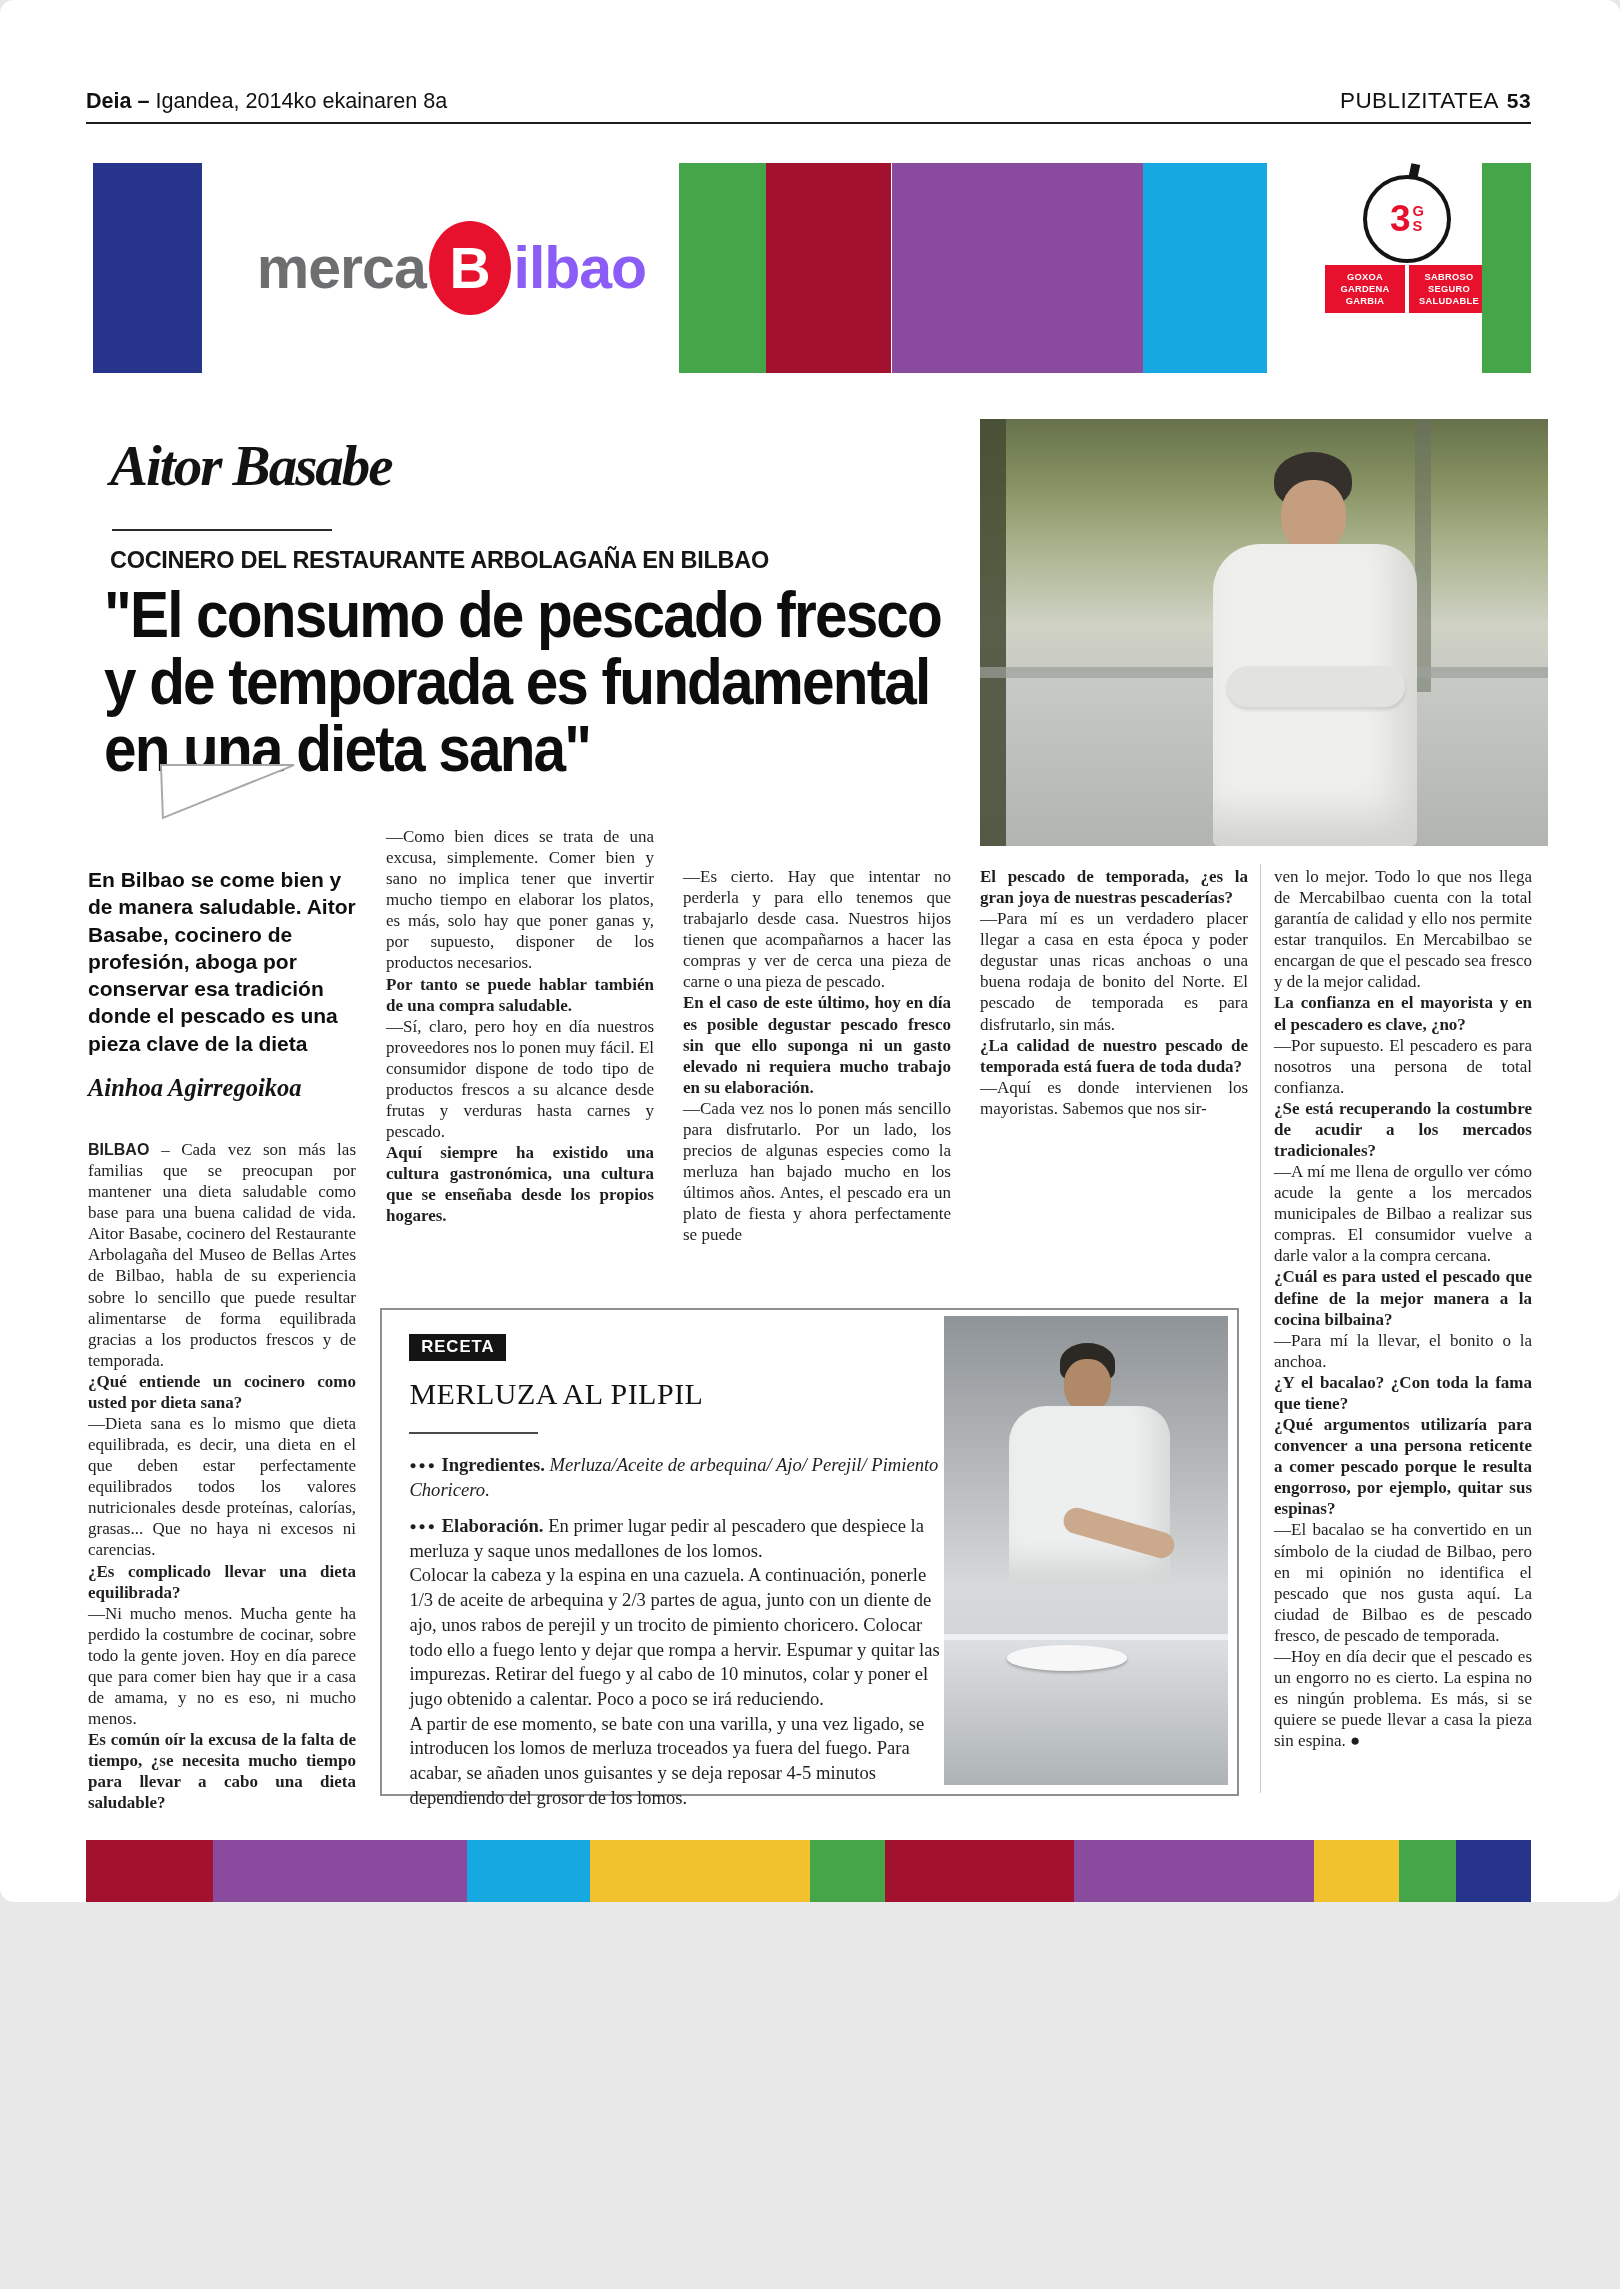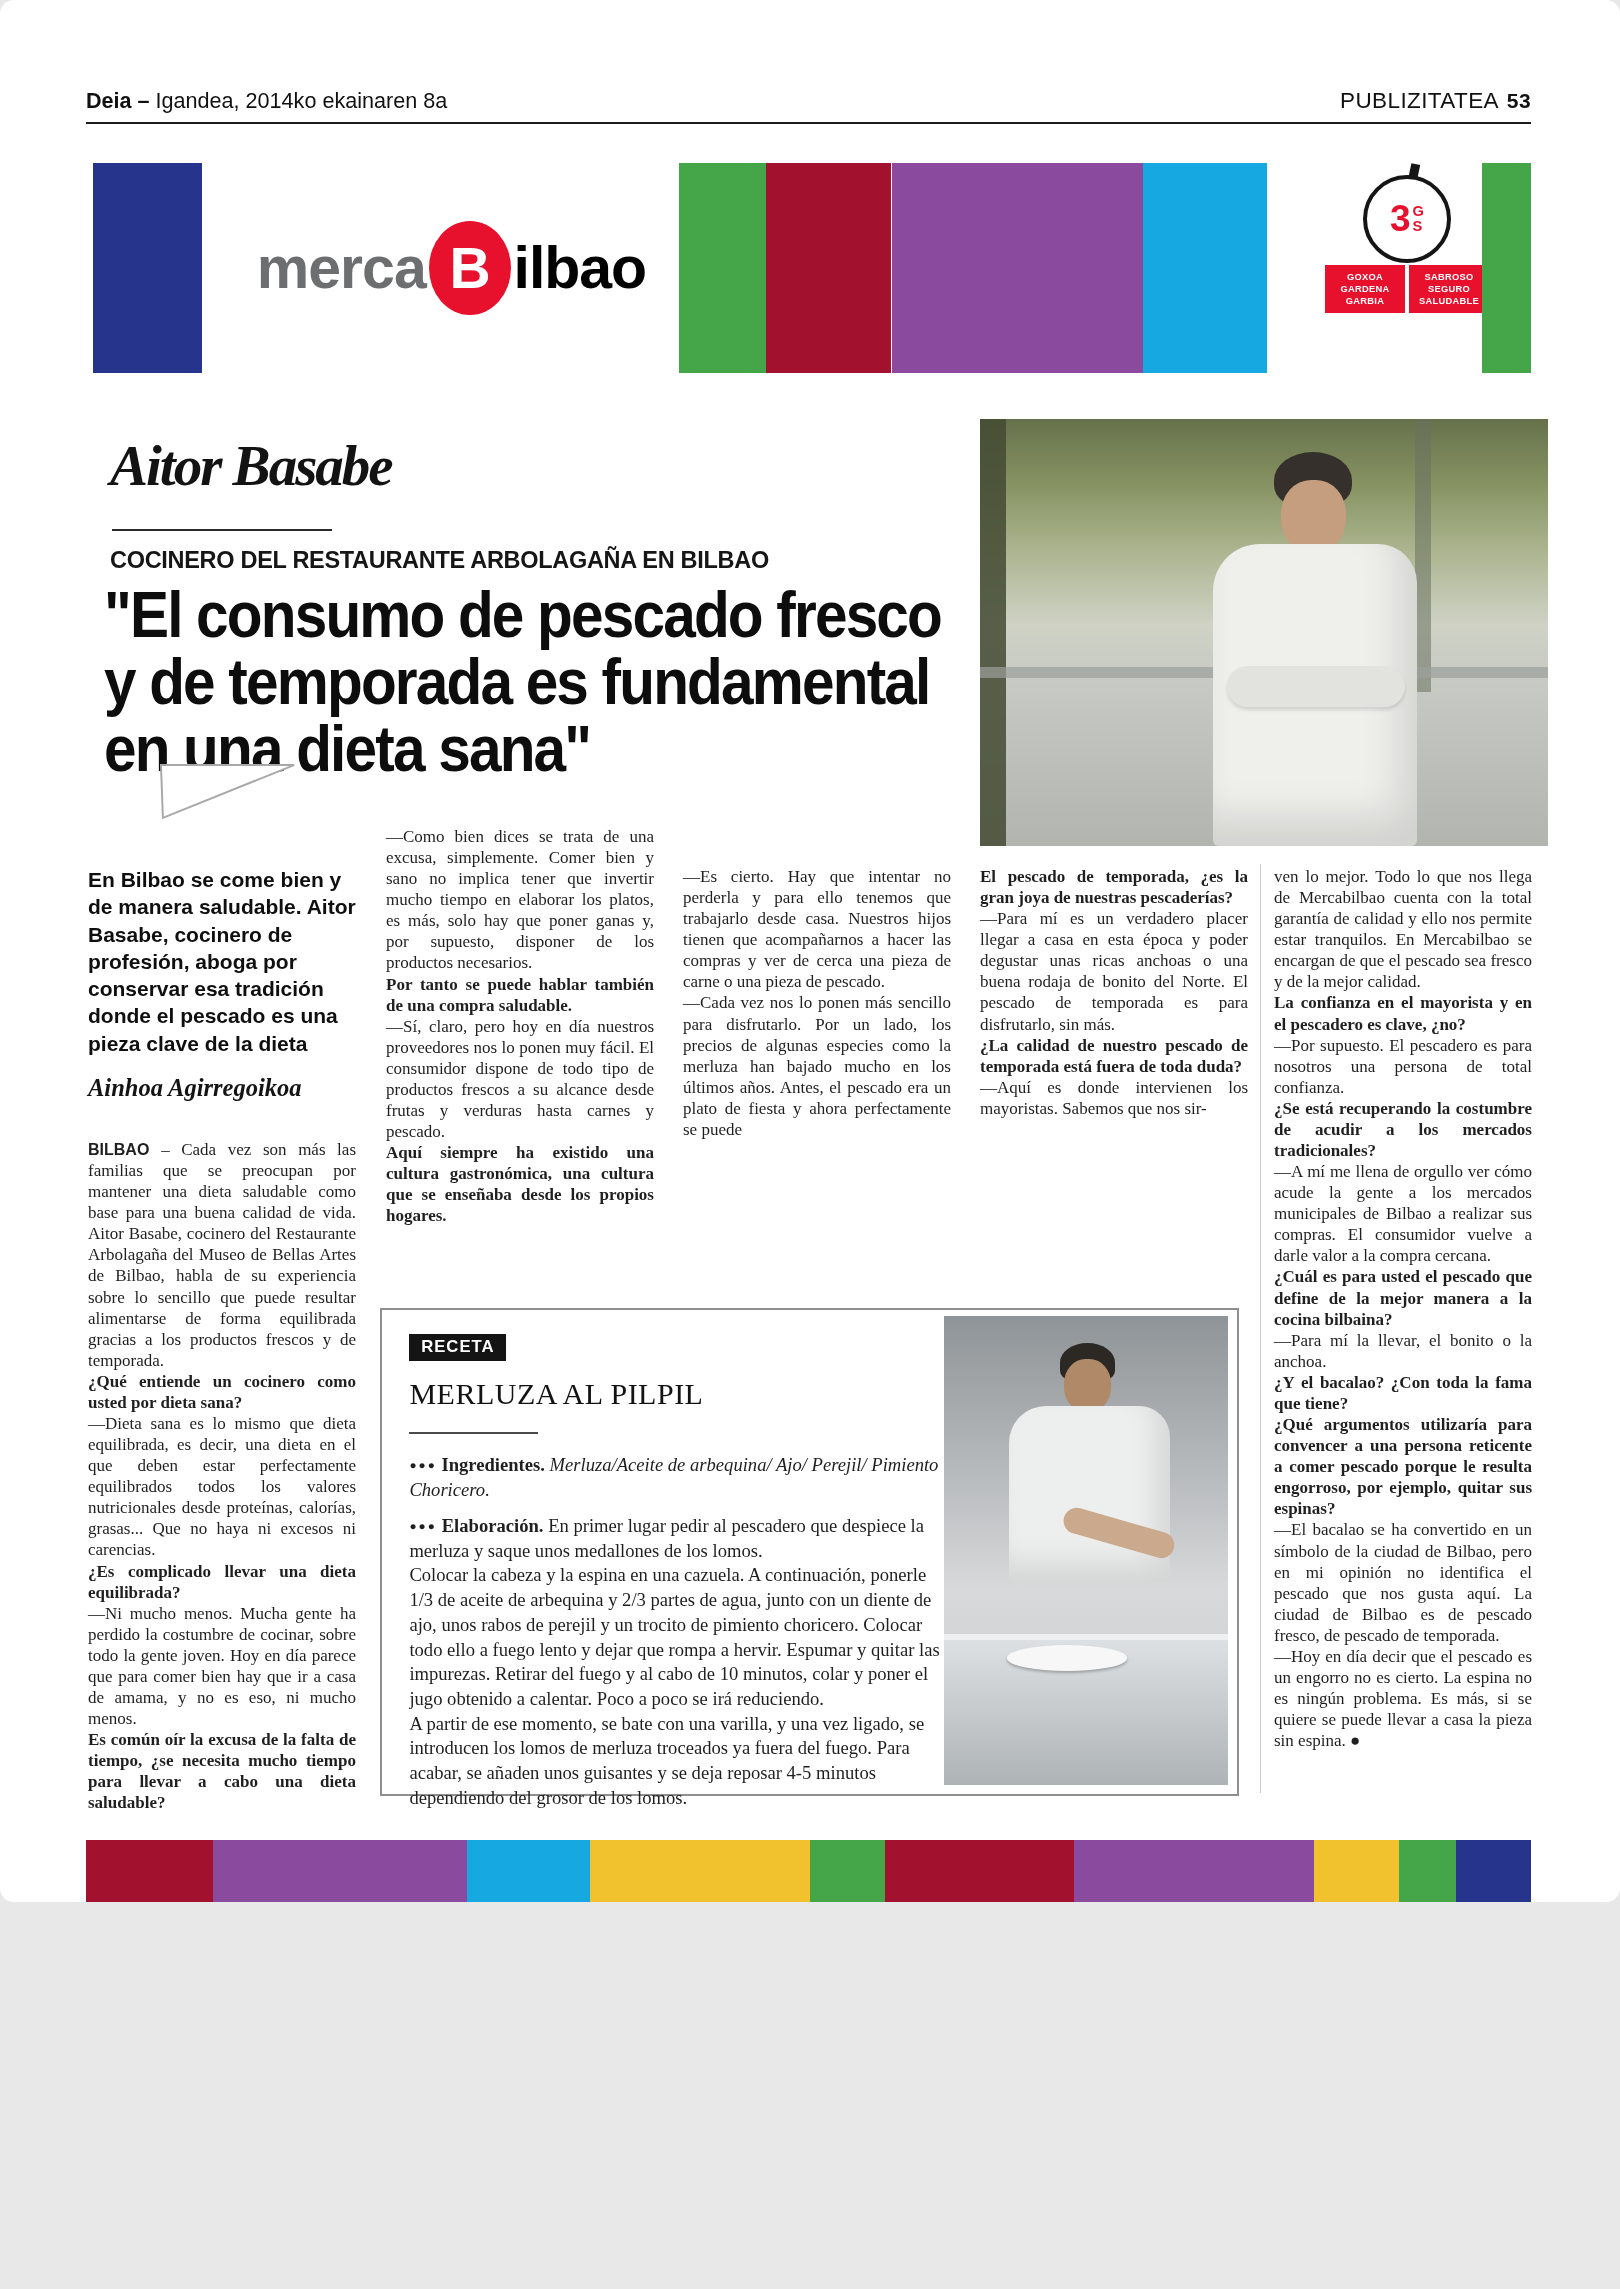--- a/index.html
+++ b/index.html
@@ -129,21 +129,21 @@
     <div class="mast-right">
       <span>PUBLIZITATEA</span><span class="mast-page">53</span>
     </div>
   </div>
 
   <div class="abs brand-band">
     <div class="blk blk-blue" style="background: rgb(39, 52, 139);"></div>
     <div class="merca">
       <span style="color: rgb(109, 110, 112);">merca</span>
       <span class="bcircle" style="background: rgb(232, 17, 45);">B</span>
-      <span style="color: #000000;">ilbao</span>
+      <span style="color: #8b5cf6;">ilbao</span>
     </div>
     <div class="blk blk-green1" style="background: rgb(68, 166, 72);"></div>
     <div class="blk blk-crimson1" style="background: rgb(162, 17, 46);"></div>
     <div class="blk blk-purple1" style="background: rgb(138, 74, 157);"></div>
     <div class="blk blk-cyan1" style="background: rgb(22, 168, 225);"></div>
     <div class="stamp">
       <div class="stamp-circle">
         <span class="stamp-3" style="color: rgb(232, 17, 45);">3</span>
         <span class="stamp-gs">
           <span style="color: rgb(232, 17, 45);">G</span>
@@ -200,20 +200,21 @@
       <p class="bp q">Es común oír la excusa de la falta de tiempo, ¿se necesita mucho tiempo para llevar a cabo una dieta saludable?</p>
     </div>
   <div class="abs col col2">
       <p class="bp">—Como bien dices se trata de una excusa, simplemente. Comer bien y sano no implica tener que invertir mucho tiempo en elaborar los platos, es más, solo hay que poner ganas y, por supuesto, disponer de los productos necesarios.</p>
       <p class="bp q">Por tanto se puede hablar también de una compra saludable.</p>
       <p class="bp">—Sí, claro, pero hoy en día nuestros proveedores nos lo ponen muy fácil. El consumidor dispone de todo tipo de productos frescos a su alcance desde frutas y verduras hasta carnes y pescado.</p>
       <p class="bp q">Aquí siempre ha existido una cultura gastronómica, una cultura que se enseñaba desde los propios hogares.</p>
     </div>
   <div class="abs col col3">
       <p class="bp">—Es cierto. Hay que intentar no perderla y para ello tenemos que trabajarlo desde casa. Nuestros hijos tienen que acompañarnos a hacer las compras y ver de cerca una pieza de carne o una pieza de pescado.</p>
+      <p class="bp q">En el caso de este último, hoy en día es posible degustar pescado fresco sin que ello suponga ni un gasto elevado ni requiera mucho trabajo en su elaboración.</p>
       <p class="bp">—Cada vez nos lo ponen más sencillo para disfrutarlo. Por un lado, los precios de algunas especies como la merluza han bajado mucho en los últimos años. Antes, el pescado era un plato de fiesta y ahora perfectamente se puede</p>
     </div>
   <div class="abs col col4">
       <p class="bp q">El pescado de temporada, ¿es la gran joya de nuestras pescaderías?</p>
       <p class="bp">—Para mí es un verdadero placer llegar a casa en esta época y poder degustar unas ricas anchoas o una buena rodaja de bonito del Norte. El pescado de temporada es para disfrutarlo, sin más.</p>
       <p class="bp q">¿La calidad de nuestro pescado de temporada está fuera de toda duda?</p>
       <p class="bp">—Aquí es donde intervienen los mayoristas. Sabemos que nos sir-</p>
     </div>
   <div class="abs col col5">
       <p class="bp">ven lo mejor. Todo lo que nos llega de Mercabilbao cuenta con la total garantía de calidad y ello nos permite estar tranquilos. En Mercabilbao se encargan de que el pescado sea fresco y de la mejor calidad.</p>

